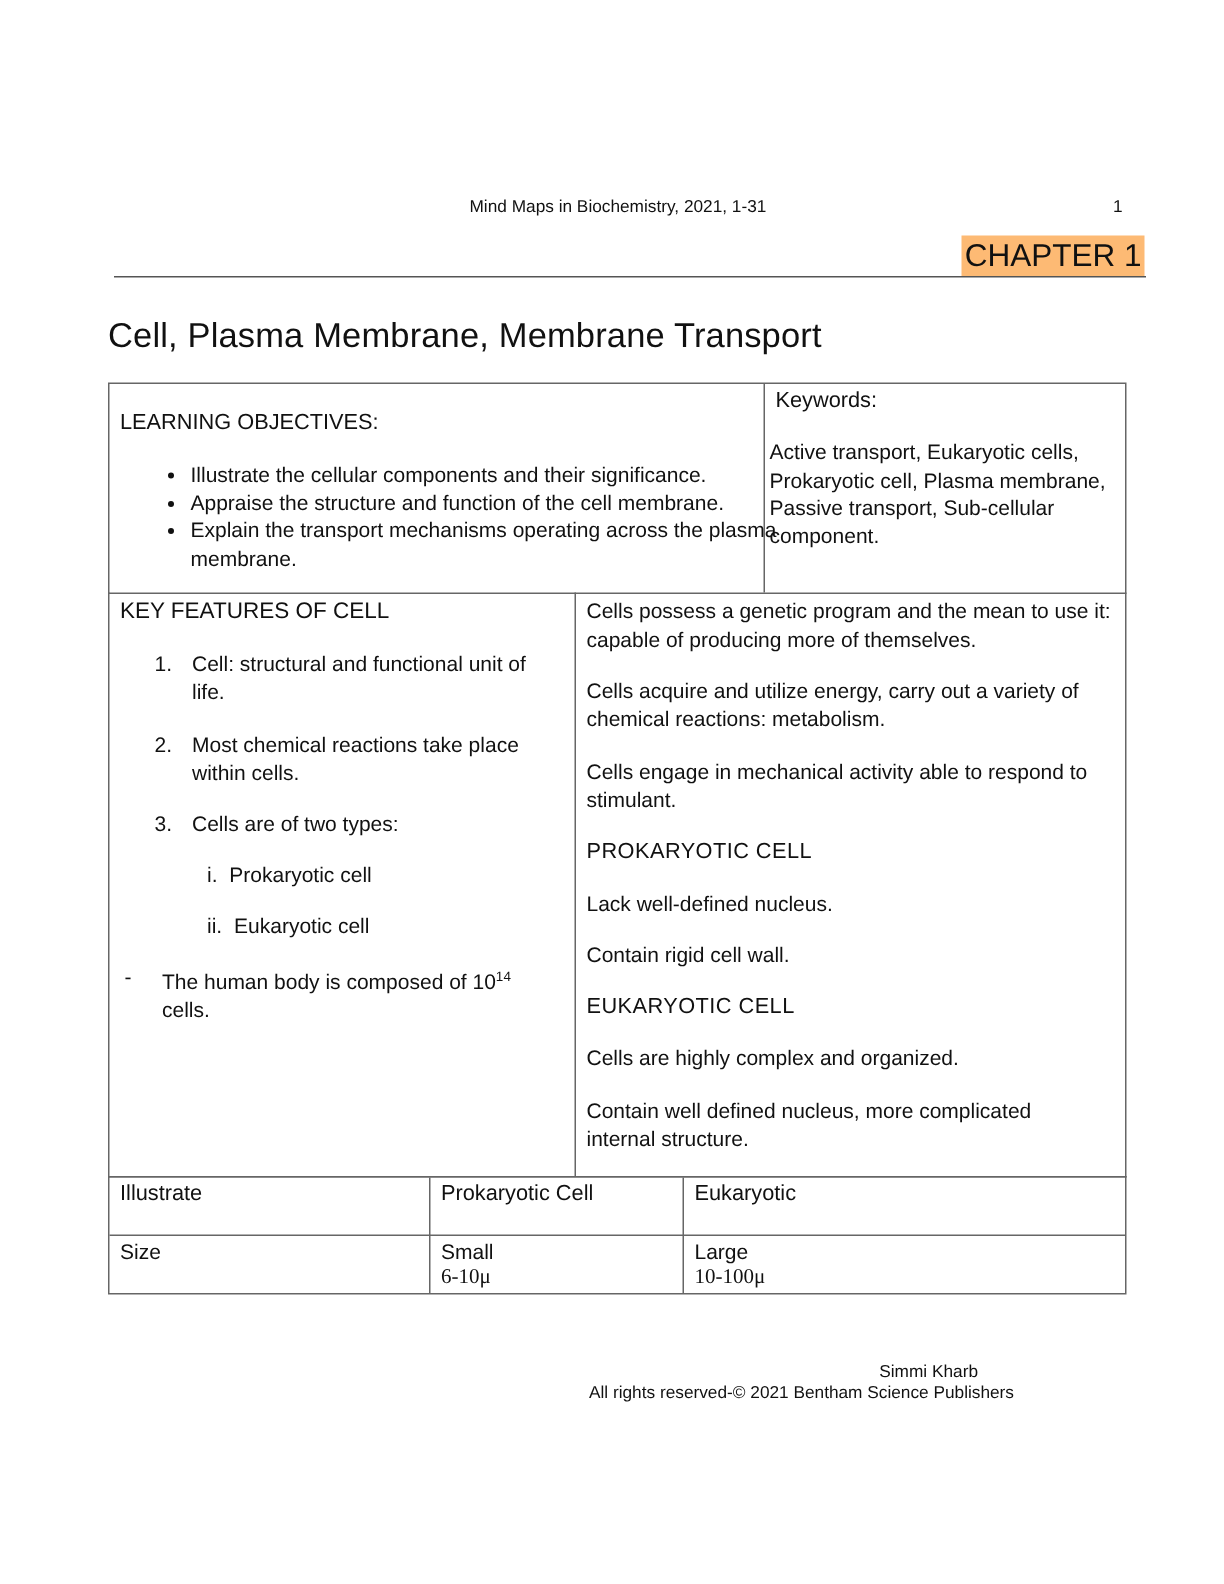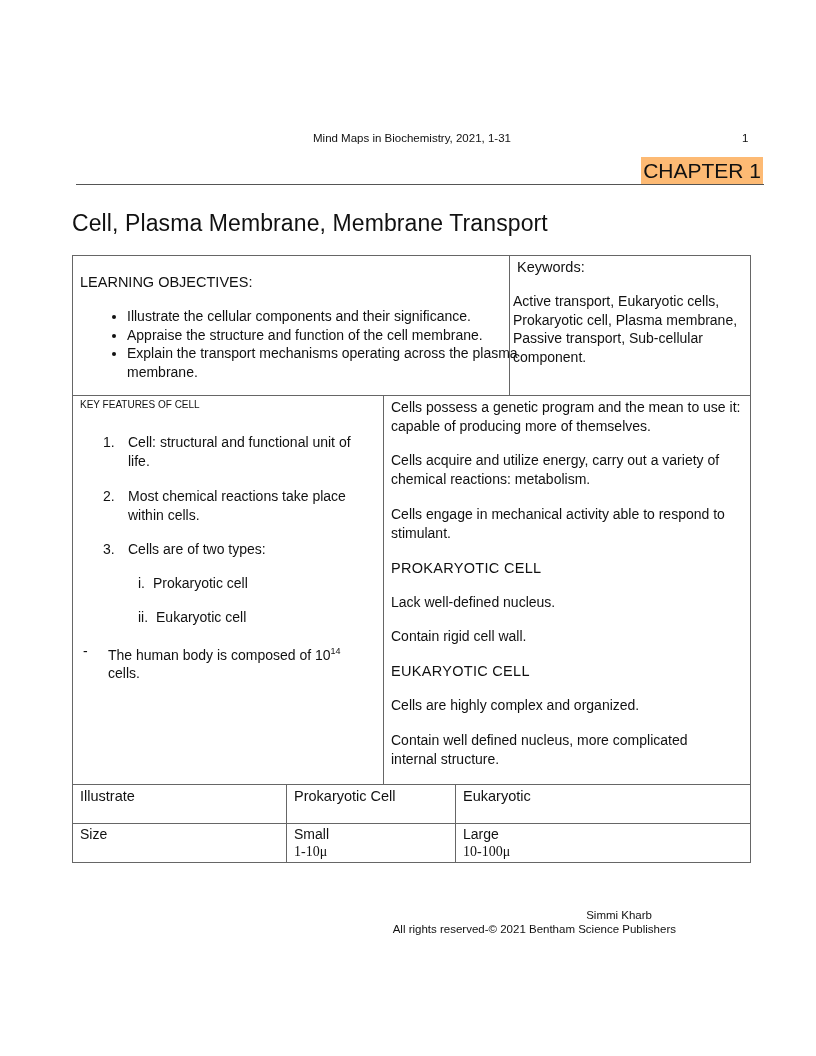--- a/index.html
+++ b/index.html
@@ -15,21 +15,21 @@
   .box { border:1px solid #666; box-sizing:border-box; }
   .lo { left:72px; top:255px; width:679px; height:141px; }
   .lo .vdiv { position:absolute; left:436px; top:0; width:1px; height:139px; background:#666; }
   .lo-head { position:absolute; left:7px; top:18px; font-size:14.5px; }
   .lo-list { position:absolute; left:24px; top:51px; width:410px; margin:0; padding:0 0 0 30px; font-size:14px; line-height:18.5px; }
   .lo-list li { padding-left:0; }
   .kw-head { position:absolute; left:444px; top:3px; font-size:14.5px; }
   .kw-text { position:absolute; left:420px; top:36px; width:230px; font-size:14px; line-height:18.5px;margin-left:20px; }
   .kf { left:72px; top:395px; width:679px; height:390px; border-top:none; }
   .kf .vdiv { position:absolute; left:310px; top:0; width:1px; height:389px; background:#666; }
-  .kf-head { position:absolute; left:7px; top:4px; font-size:10px; }
+  .kf-head { position:absolute; left:7px; top:4px; font-size:15px; }
   .kf-list { position:absolute; left:0; top:38px; width:300px; font-size:14px; line-height:18.5px; }
   .kf-item { position:absolute; left:30px; width:270px; }
   .kf-item .num { position:absolute; left:0; }
   .kf-item .txt { position:absolute; left:25px; width:245px; }
   .sub { position:absolute; font-size:14px; }
   .right-col { position:absolute; left:318px; top:3px; width:360px; font-size:14px; line-height:18.5px; }
   .right-col p { margin:0; position:absolute; left:0; width:358px; }
   .sec-h { font-size:14.5px; letter-spacing:0.3px; }
   .cmp { left:72px; top:784px; width:679px; height:79px; }
   .cmp .c1 { position:absolute; left:213px; top:0; width:1px; height:77px; background:#666; }
@@ -109,21 +109,21 @@
 <div class="abs box cmp">
   <div class="c1"></div>
   <div class="c2"></div>
   <div class="hr"></div>
   <div class="cell" style="left:7px; top:2px; font-size:14.5px;">Illustrate</div>
   <div class="cell" style="left:221px; top:2px; font-size:14.5px;">Prokaryotic Cell</div>
   <div class="cell" style="left:390px; top:2px; font-size:14.5px;">Eukaryotic</div>
   <div class="cell" style="left:7px; top:40px;">Size</div>
   <div class="cell" style="left:221px; top:40px;">
     <div>Small</div>
-    <div class="serif">1-10μ</div>
+    <div class="serif">6-10μ</div>
   </div>
   <div class="cell" style="left:390px; top:40px;">
     <div>Large</div>
     <div class="serif">10-100μ</div>
   </div>
 </div>
 
 <div class="abs footer" style="top:908px;">Simmi Kharb</div>
 <div class="abs footer" style="top:922px;margin-left:24px;">All rights reserved-© 2021 Bentham Science Publishers</div>
 

